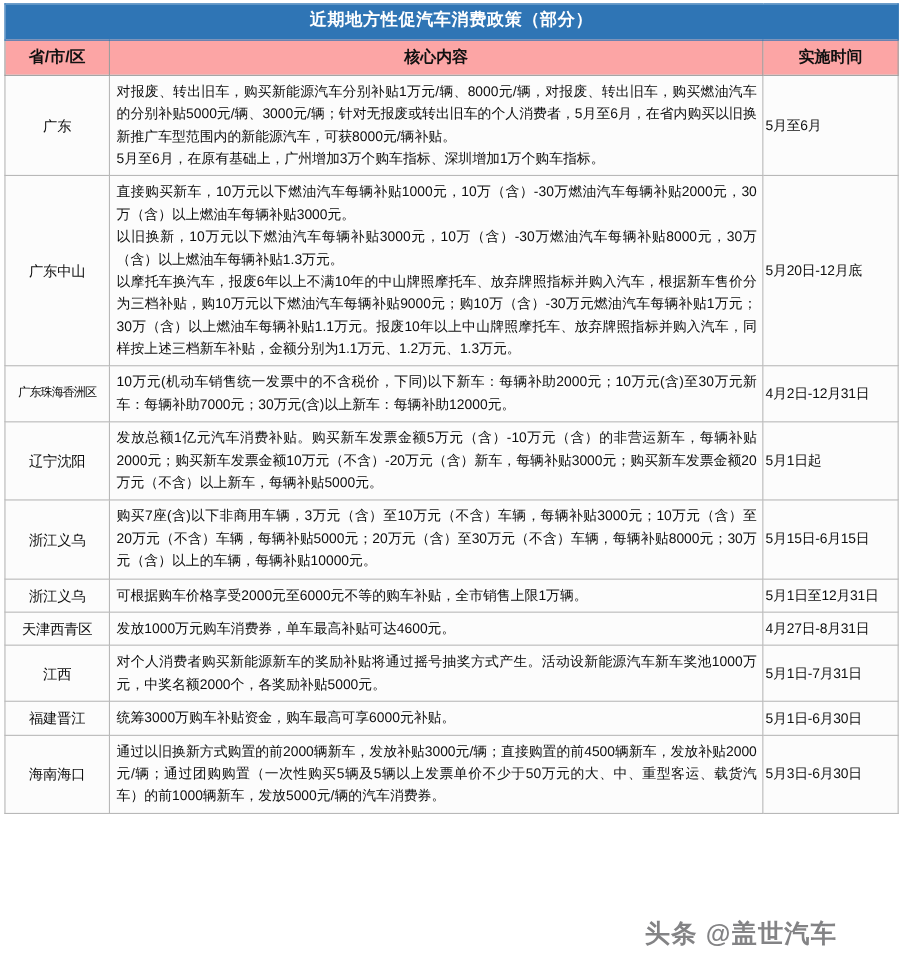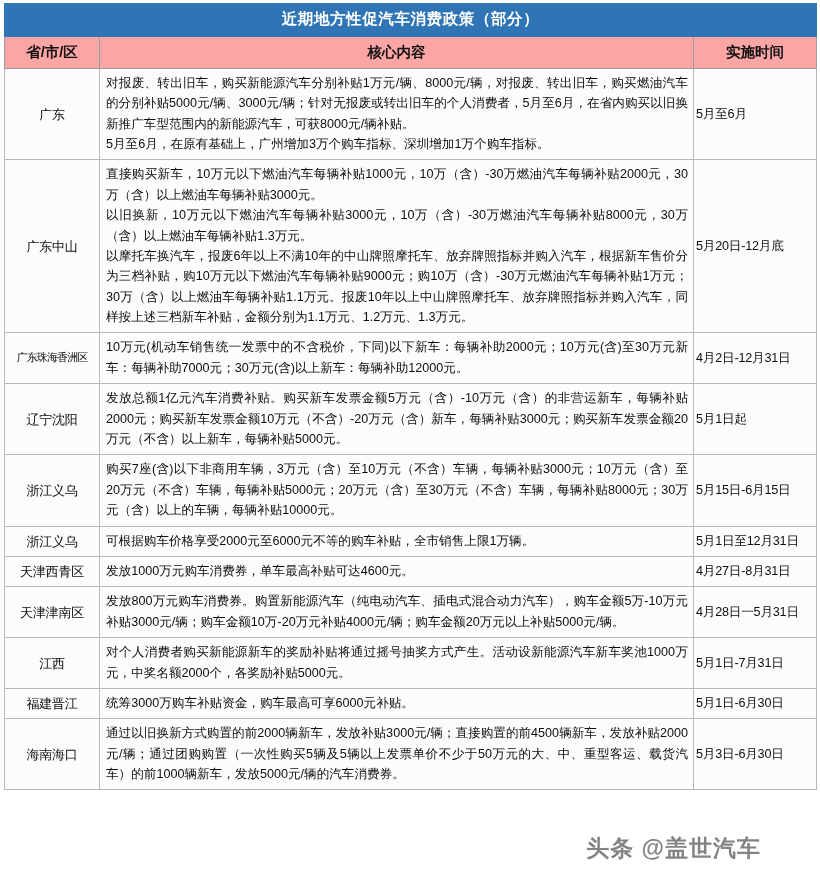--- a/index.html
+++ b/index.html
@@ -199,27 +199,20 @@
         </tr>
 
         <tr class="data-row">
           <td class="prov">天津西青区</td>
           <td class="body">
             <p>发放1000万元购车消费券，单车最高补贴可达4600元。</p>
           </td>
           <td class="date">4月27日-8月31日</td>
         </tr>
 
-        <tr class="data-row">
-          <td class="prov">天津津南区</td>
-          <td class="body">
-            <p>发放800万元购车消费券。购置新能源汽车（纯电动汽车、插电式混合动力汽车），购车金额5万-10万元补贴3000元/辆；购车金额10万-20万元补贴4000元/辆；购车金额20万元以上补贴5000元/辆。</p>
-          </td>
-          <td class="date">4月28日一5月31日</td>
-        </tr>
 
         <tr class="data-row">
           <td class="prov">江西</td>
           <td class="body">
             <p>对个人消费者购买新能源新车的奖励补贴将通过摇号抽奖方式产生。活动设新能源汽车新车奖池1000万元，中奖名额2000个，各奖励补贴5000元。</p>
           </td>
           <td class="date">5月1日-7月31日</td>
         </tr>
 
 

